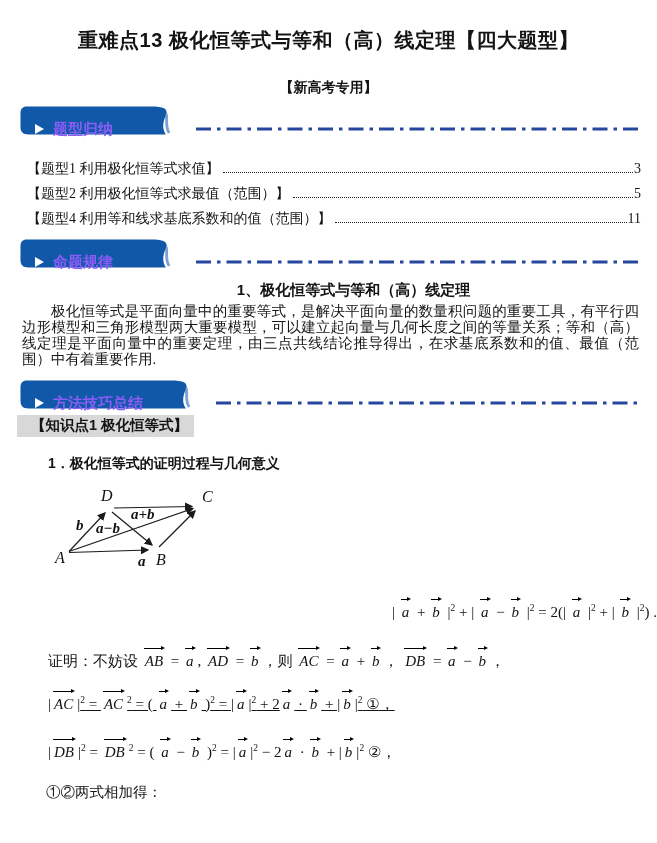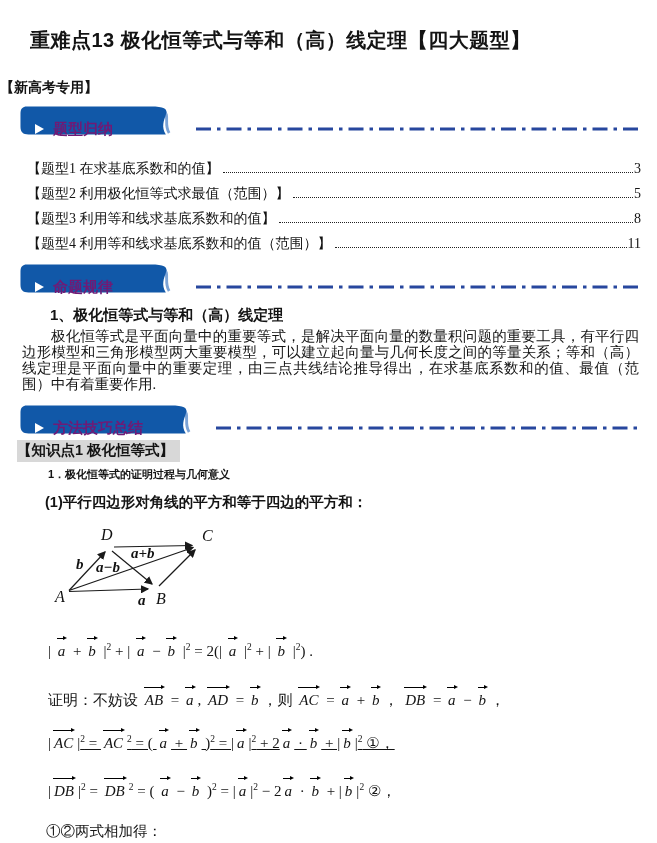--- a/index.html
+++ b/index.html
@@ -9,80 +9,82 @@
     background:#fff;
     overflow:hidden;
     font-family:"Liberation Serif", serif;
     color:#141414;
   }
   
   .doc-title{
     font-family:"Liberation Sans", sans-serif;
     font-weight:800;
     font-size:20px;
+    text-align:center;
     margin:27px 30px 0 30px;
     letter-spacing:0.5px;
   }
   .doc-subtitle{
     font-family:"Liberation Sans", sans-serif;
     font-weight:700;
     font-size:14px;
+    text-align:center;
     margin-top:25px;
   }
   
   .banner-row{display:flex;align-items:flex-end;margin:9px 17px 0 20px;}
   .banner{position:relative;height:29px;flex:none;}
   .banner .banner-bg{position:absolute;left:0;top:0;width:100%;height:100%;}
   .banner-body{fill:var(--banner-blue,#1158a8);}
   .banner-accent{stroke:var(--banner-accent,#7ba3d6);stroke-width:3;fill:none;}
   .banner-inner{
     position:relative;display:flex;align-items:center;gap:9px;
-    padding-left:15px;height:46px;color:#701a75;
+    padding-left:15px;height:46px;color:#8b5cf6;
     font-family:"Liberation Sans", sans-serif;font-weight:700;font-size:15px;
     white-space:nowrap;
   }
   .tri{width:0;height:0;border-left:9px solid #fff;border-top:5.5px solid transparent;border-bottom:5.5px solid transparent;}
   .dashline{flex:1;margin:0 0 4px 24px;height:4px;}
   .dashline svg{display:block;}
   .dashstroke{stroke:var(--dash-blue,#27479e);stroke-width:3;stroke-dasharray:15 6 3.5 6;}
   
   .toc{margin:21px 16px 0 27px;font-size:14px;}
   .toc-line{display:flex;align-items:baseline;height:25px;line-height:25px;cursor:pointer;}
   .toc-dots{flex:1;border-bottom:1.6px dotted #222;margin:0 1px 4px 3px;}
   
   .rules-heading{
     font-family:"Liberation Sans", sans-serif;font-weight:700;
-    font-size:15px;margin:13px 0 0 50px;
+    font-size:15px;margin:13px 0 0 50px;text-align:center;
   }
   .rules-para{
     margin:3px 18px 0 22px;
     font-size:14.5px;line-height:16px;
     text-align:justify;text-indent:2em;
   }
   
   .kp-tag{
     display:inline-block;margin:6px 0 0 17px;
     background:var(--highlight-gray,#d8d8d8);
     font-family:"Liberation Sans", sans-serif;font-weight:700;
-    font-size:14.5px;padding:1px 6px 2px 0;
-  }
-  .kp-sub{font-family:"Liberation Sans", sans-serif;font-weight:700;font-size:11px;margin:5px 0 0 48px;}
+    font-size:14.5px;padding:1px 6px 2px 14px;
+  }
+  .kp-sub{font-family:"Liberation Sans", sans-serif;font-weight:700;font-size:14px;margin:18px 0 0 48px;}
   .kp-item{font-family:"Liberation Sans", sans-serif;font-weight:700;font-size:14.5px;margin:11px 0 0 45px;}
   
   .figure{margin:8px 0 0 42px;width:200px;height:98px;}
   .fig-line{stroke:#1a1a1a;stroke-width:1.2;fill:none;}
   .fig-vertex{font-family:"Liberation Serif", serif;font-style:italic;font-size:16px;fill:#111;}
   .fig-veclabel{font-family:"Liberation Serif", serif;font-style:italic;font-weight:700;font-size:15px;fill:#111;}
   
   .math{margin-left:48px;font-size:15px;line-height:1.55;white-space:nowrap;}
   .math sup{font-size:9.5px;}
   .vec{position:relative;display:inline-block;font-style:italic;margin:0 2px;padding:3px 2px 0 1px;}
   .vec::before{content:'';position:absolute;left:0;right:4px;top:1px;height:1px;background:#000;}
   .vec::after{content:'';position:absolute;right:0;top:-1px;border-left:4.5px solid #000;border-top:2.2px solid transparent;border-bottom:2.2px solid transparent;}
-  .m-identity{margin-top:15px;}
+  .m-identity{margin-top:15px;text-align:right;}
   .m-proof{margin-top:23px;}
   .m-eq1{margin-top:16px;text-decoration:underline;}
   .m-eq2{margin-top:22px;}
   .m-sumlabel{margin-top:19px;margin-left:46px;font-size:14.5px;}
 </style>
 </head>
 <body>
 
 <div class="page">
 
@@ -104,33 +106,28 @@
     <div class="dashline">
       <svg width="100%" height="4">
           <line class="dashstroke" x1="0" y1="2" x2="100%" y2="2"></line>
         </svg>
     </div>
   </div>
 
   
   <div class="toc">
     <div class="toc-line">
-      <span>【题型1 在求基底系数和的值】</span>
+      <span>【题型1 利用极化恒等式求值】</span>
       <span class="toc-dots"></span>
       <span>3</span>
     </div>
     <div class="toc-line">
       <span>【题型2 利用极化恒等式求最值（范围）】</span>
       <span class="toc-dots"></span>
       <span>5</span>
-    </div>
-    <div class="toc-line">
-      <span>【题型3 利用等和线求基底系数和的值】</span>
-      <span class="toc-dots"></span>
-      <span>8</span>
     </div>
     <div class="toc-line">
       <span>【题型4 利用等和线求基底系数和的值（范围）】</span>
       <span class="toc-dots"></span>
       <span>11</span>
     </div>
   </div>
 
   
   <div class="banner-row" style="margin-top:8px">
@@ -170,21 +167,20 @@
       <svg width="100%" height="4">
           <line class="dashstroke" x1="0" y1="2" x2="100%" y2="2"></line>
         </svg>
     </div>
   </div>
 
   <div>
     <span class="kp-tag">【知识点1  极化恒等式】</span>
   </div>
   <div class="kp-sub">1．极化恒等式的证明过程与几何意义</div>
-  <div class="kp-item">(1)平行四边形对角线的平方和等于四边的平方和：</div>
 
   
   <svg class="figure" viewBox="0 0 200 98">
     <defs>
       <marker id="arr" viewBox="0 0 10 10" refX="8.5" refY="5" markerWidth="7" markerHeight="7" orient="auto">
         <path d="M0,0 L10,5 L0,10 Z" fill="#1a1a1a"></path>
       </marker>
     </defs>
     <g>
       <line class="fig-line" x1="27" y1="71.5" x2="106" y2="69" marker-end="url(#arr)"></line>

